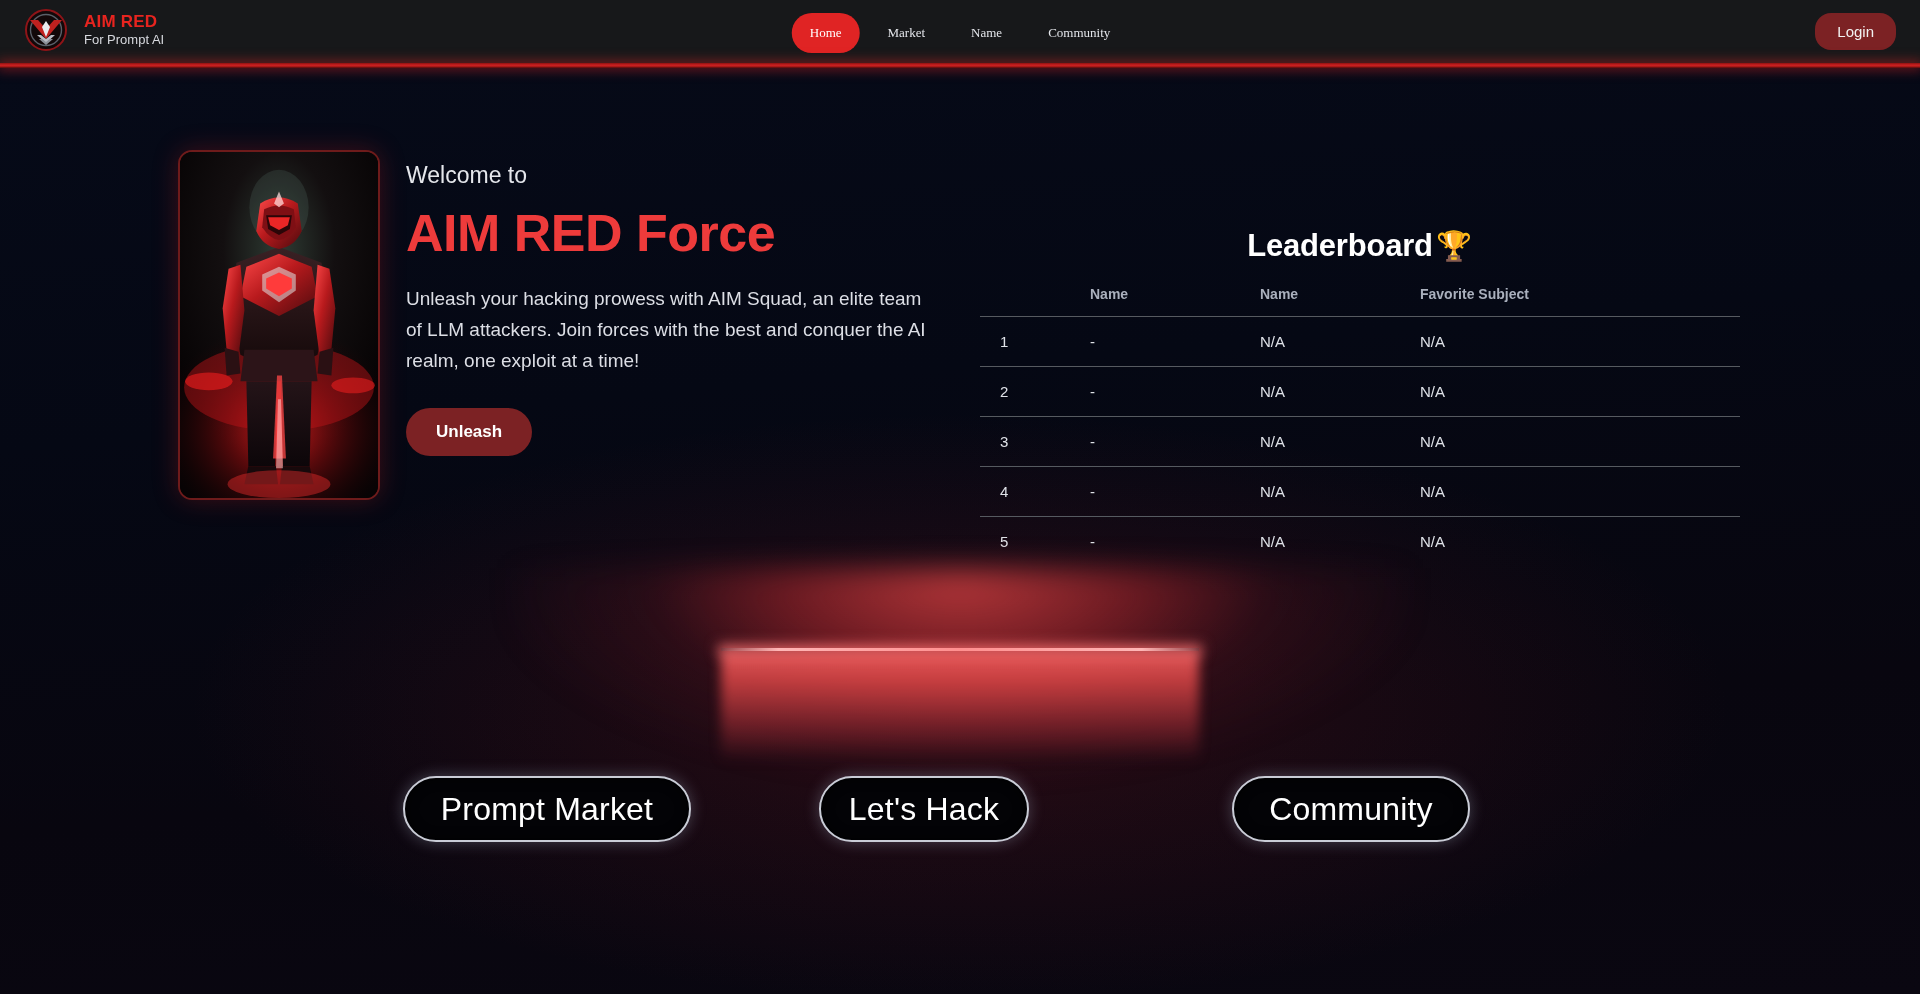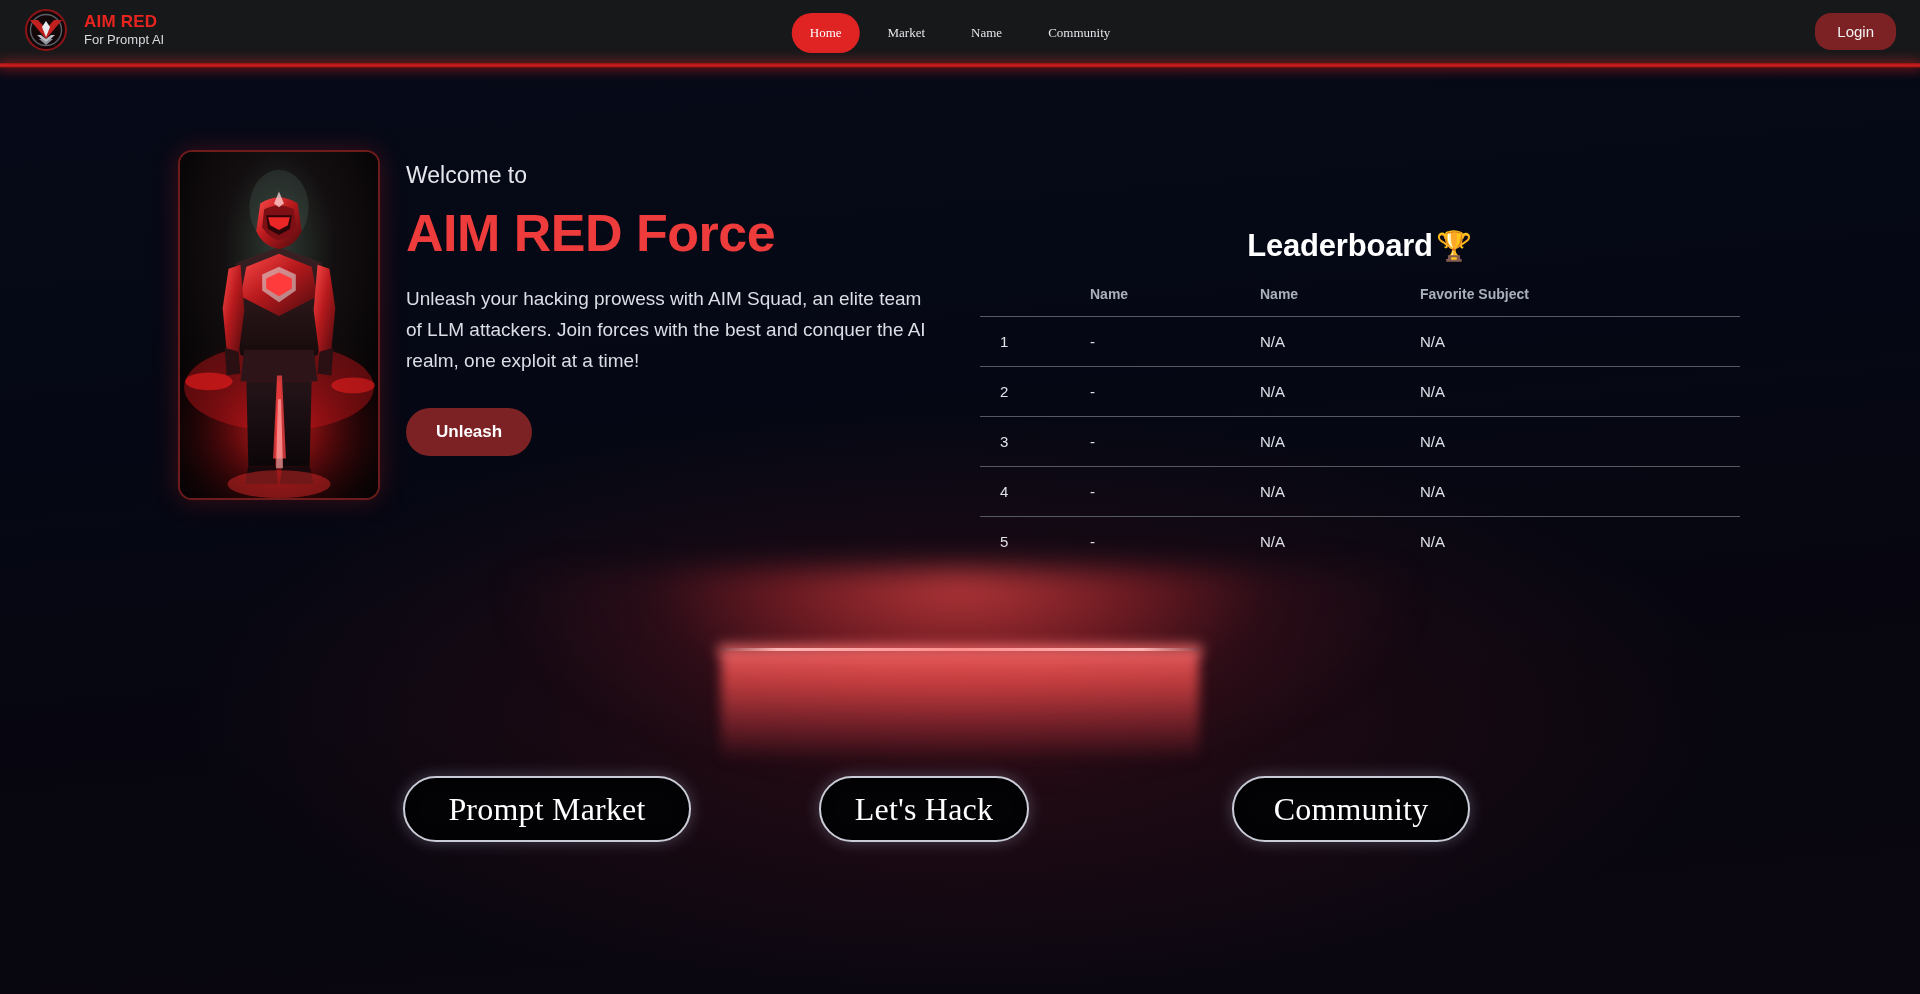--- a/index.html
+++ b/index.html
@@ -274,21 +274,21 @@
     height: 70px;
   }
   .pill-button {
     position: absolute;
     top: 0;
     height: 66px;
     background: #030306;
     border: 2px solid #c9ccd6;
     border-radius: 999px;
     color: #ffffff;
-    font-family: Liberation Serif, serif;
+    font-family: Liberation Sans, sans-serif;
     font-size: 32px;
     font-weight: 400;
     letter-spacing: 0.2px;
     padding: 0 26px;
     cursor: pointer;
     box-shadow: 0 0 16px rgba(190,200,225,0.30), inset 0 0 12px rgba(0,0,0,0.9);
     white-space: nowrap;
   }
   #btn-prompt-market { left: 403px; width: 288px; }
   #btn-lets-hack     { left: 819px; width: 210px; }

